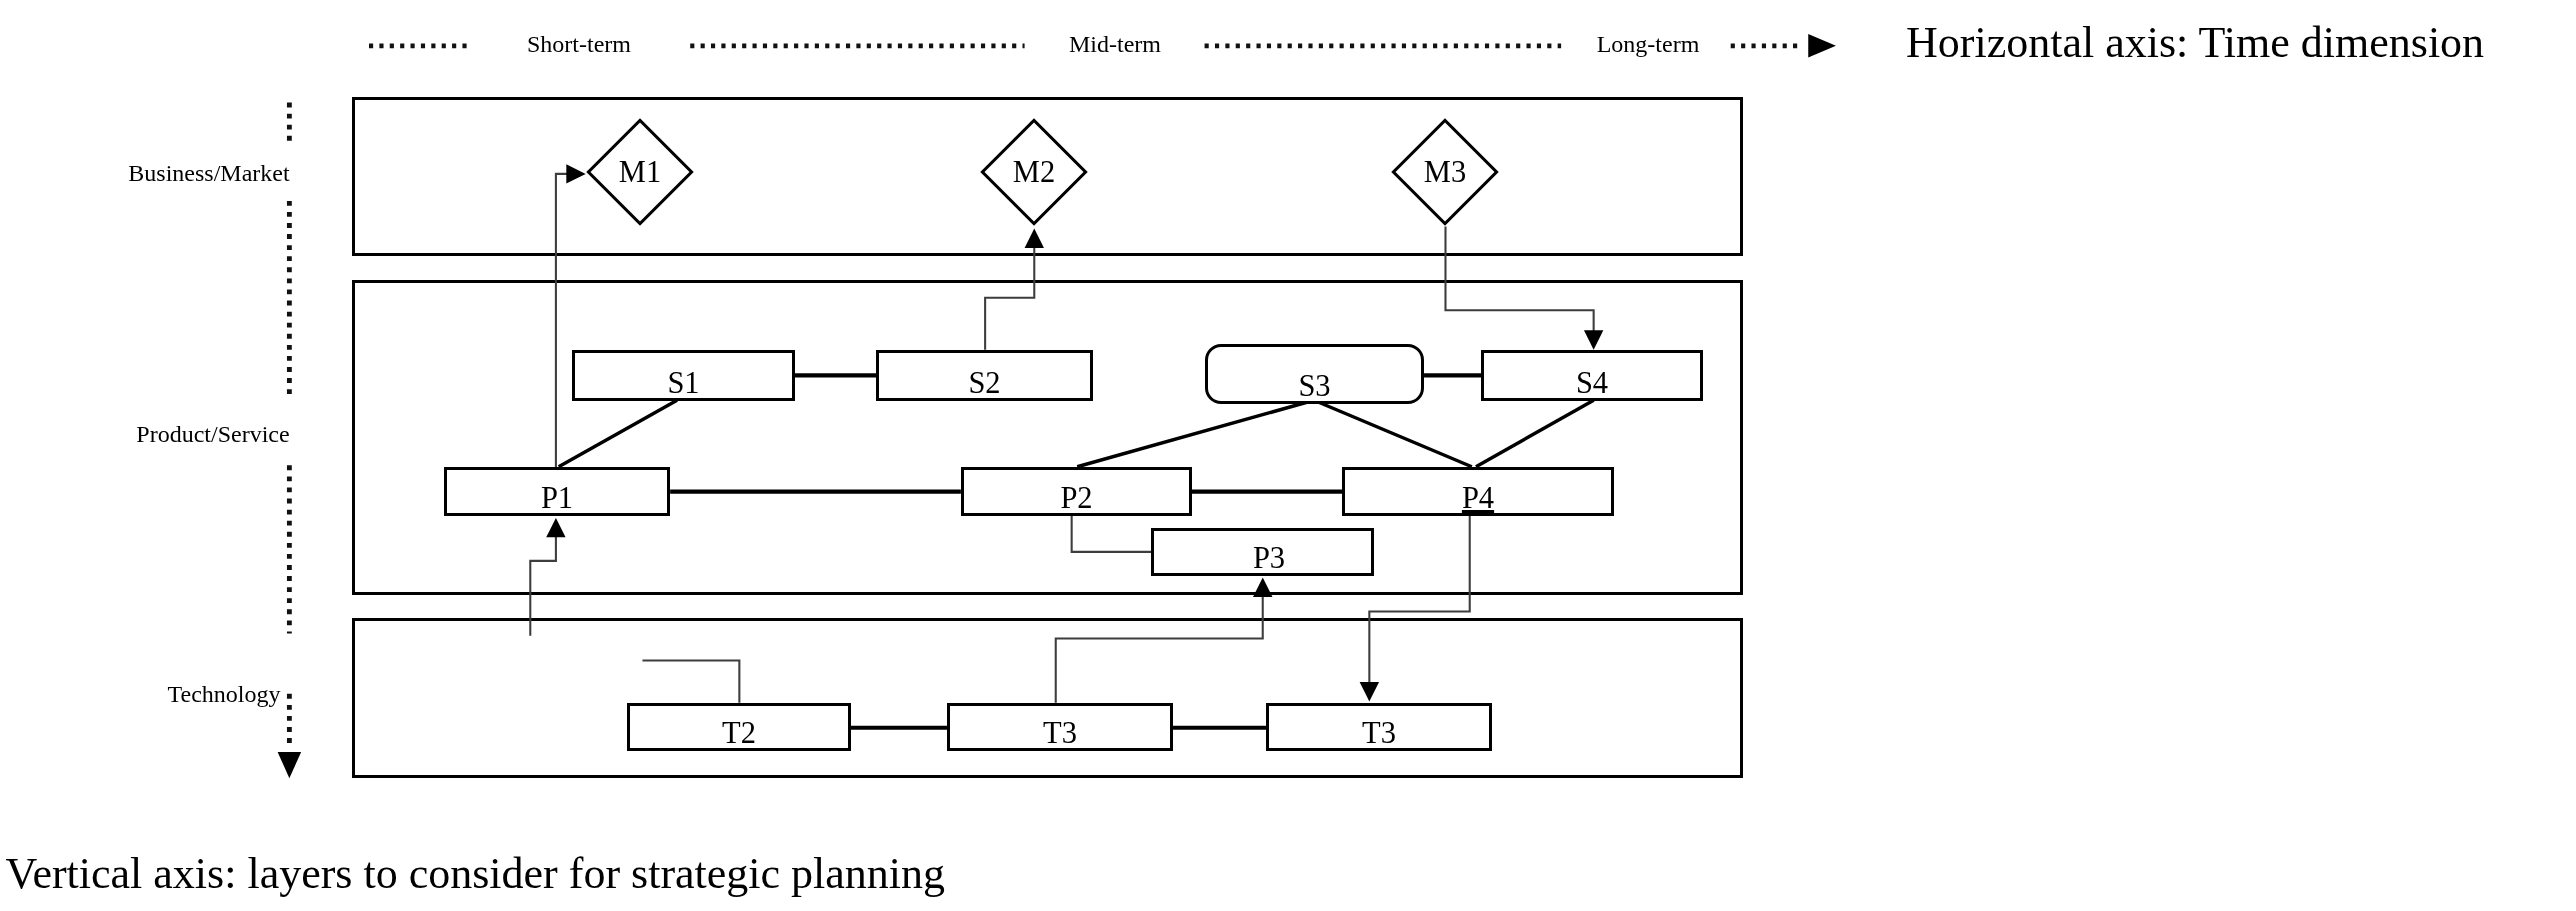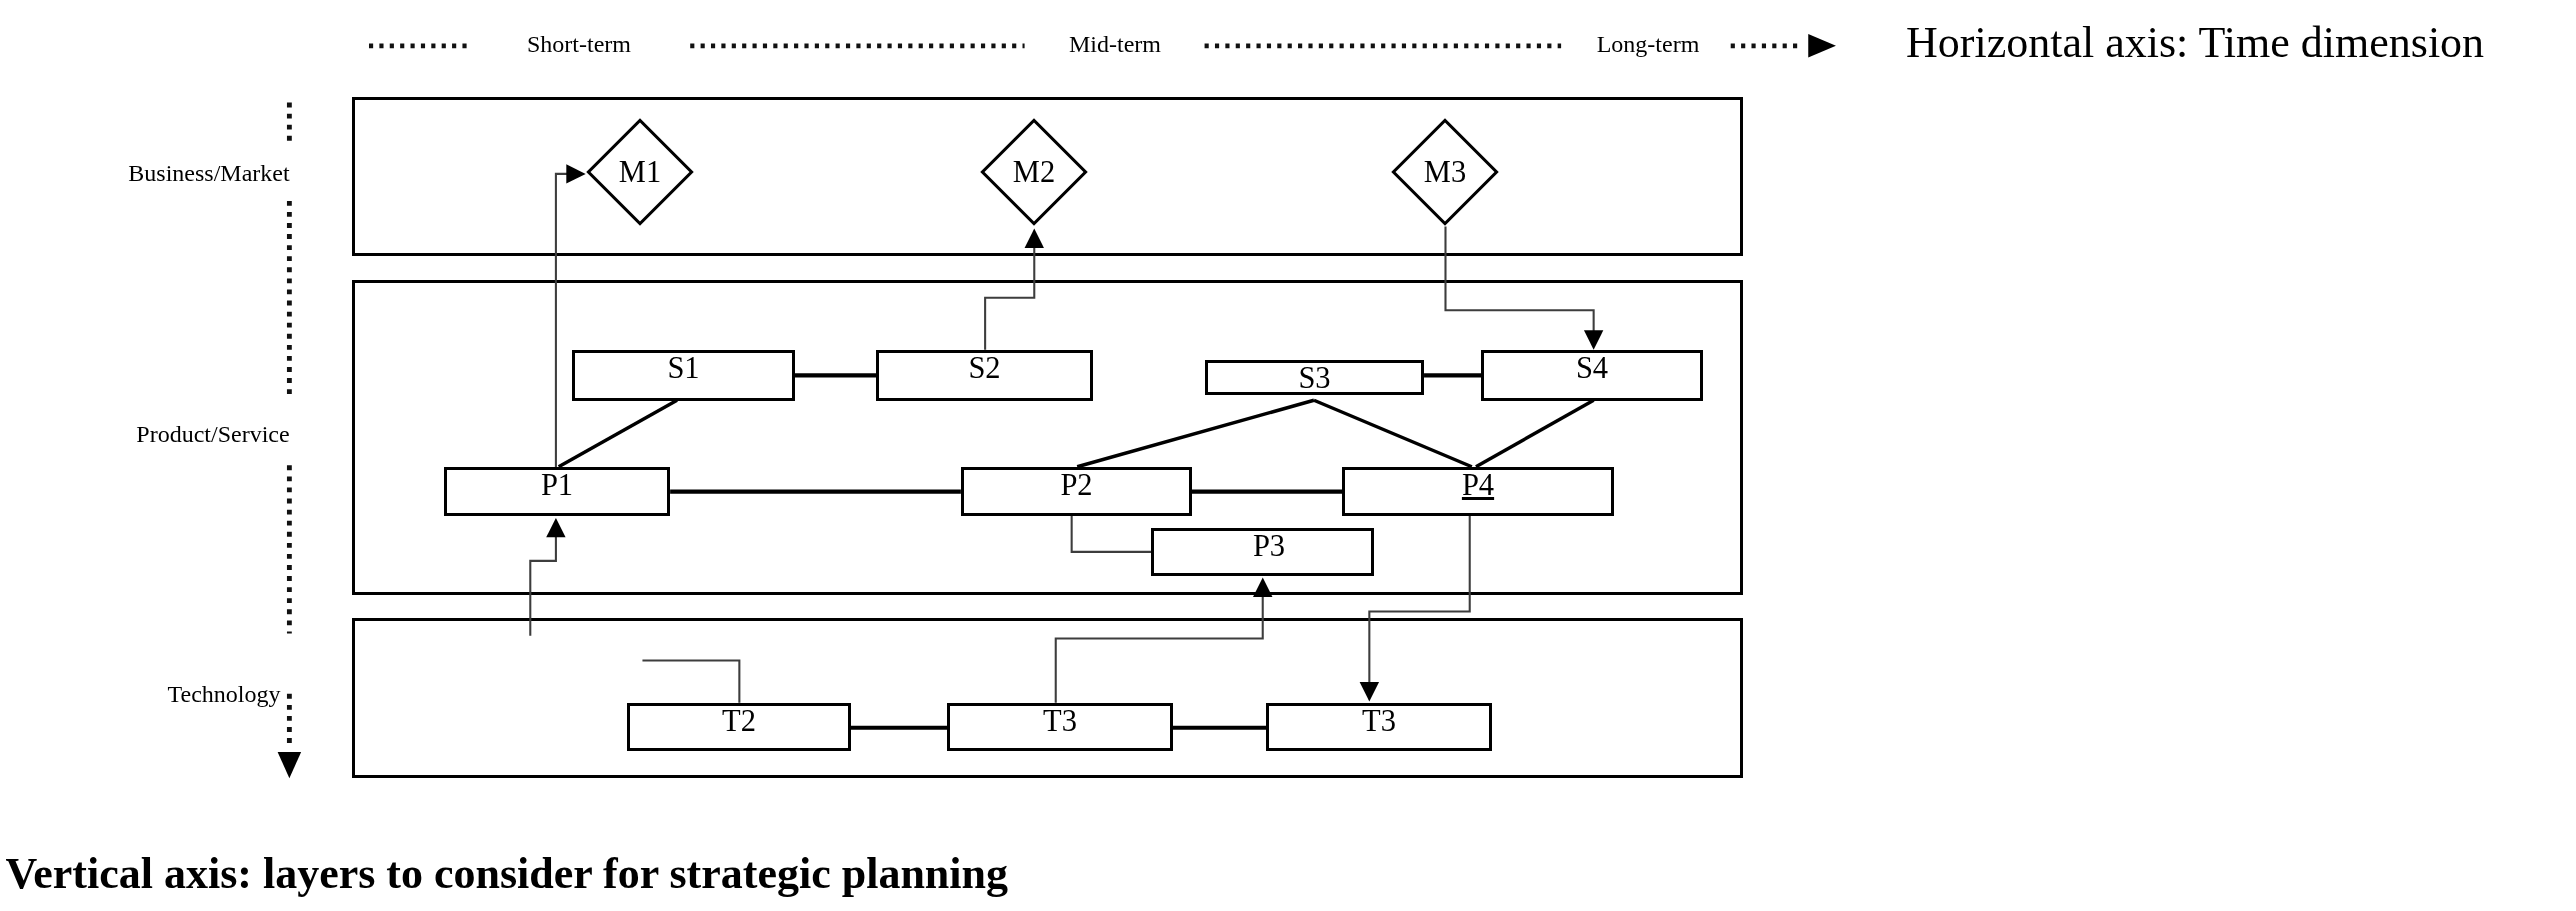--- a/index.html
+++ b/index.html
@@ -17,21 +17,21 @@
     background:transparent;
     z-index:1;
   }
   .conn-svg{
     position:absolute;left:0;top:0;z-index:2;pointer-events:none;
   }
   .node{
     position:absolute;
     border:3.5px solid #000;
     background:#fff;
-    display:flex;align-items:flex-start;justify-content:center;
+    display:flex;align-items:flex-end;justify-content:center;
     font-size:30.5px;line-height:1;
     z-index:3;
     box-sizing:border-box;
   }
   .diamond{
     position:absolute;
     width:76px;height:76px;
     border:3.5px solid #000;
     background:#fff;
     transform:rotate(45deg);
@@ -125,36 +125,36 @@
 
   <div class="axis-label" style="left:579px;top:44px;">Short-term</div>
   <div class="axis-label" style="left:1115px;top:44px;">Mid-term</div>
   <div class="axis-label" style="left:1648px;top:44px;">Long-term</div>
   <div class="axis-title" style="left:1906px;top:19.4px;">Horizontal axis: Time dimension</div>
 
   <div class="axis-label" style="left:209px;top:173px;">Business/Market</div>
   <div class="axis-label" style="left:213px;top:434px;">Product/Service</div>
   <div class="axis-label" style="left:224px;top:694px;">Technology</div>
 
-  <div class="axis-title" style="left:5.5px;top:850px;font-weight:bold;">Vertical axis: layers to consider for strategic planning</div>
+  <div class="axis-title" style="left:5.5px;top:850px;">Vertical axis: layers to consider for strategic planning</div>
 
   <div class="diamond" style="left:602px;top:134px;"></div>
   <div class="diamond" style="left:996px;top:134px;"></div>
   <div class="diamond" style="left:1407px;top:134px;"></div>
   <div class="center-label" style="left:640px;top:172px;">M1</div>
   <div class="center-label" style="left:1034px;top:172px;">M2</div>
   <div class="center-label" style="left:1445px;top:172px;">M3</div>
 
   <div class="node" style="left:572px;top:350px;width:223px;height:51px;">
       <span>S1</span>
     </div>
   <div class="node" style="left:876px;top:350px;width:217px;height:51px;">
       <span>S2</span>
     </div>
-  <div class="node" style="left:1205px;top:360px;width:219px;height:35px;">
+  <div class="node" style="left:1205px;top:344px;width:219px;height:60px;border-radius:16px;">
       <span>S3</span>
     </div>
   <div class="node" style="left:1481px;top:350px;width:222px;height:51px;">
       <span>S4</span>
     </div>
 
   <div class="node" style="left:444px;top:467px;width:226px;height:49px;">
       <span>P1</span>
     </div>
   <div class="node" style="left:961px;top:467px;width:231px;height:49px;">

